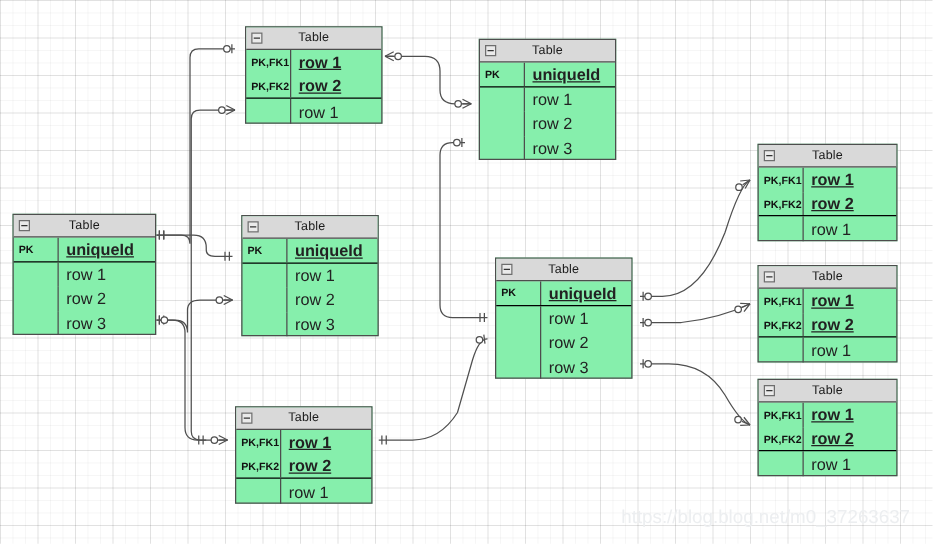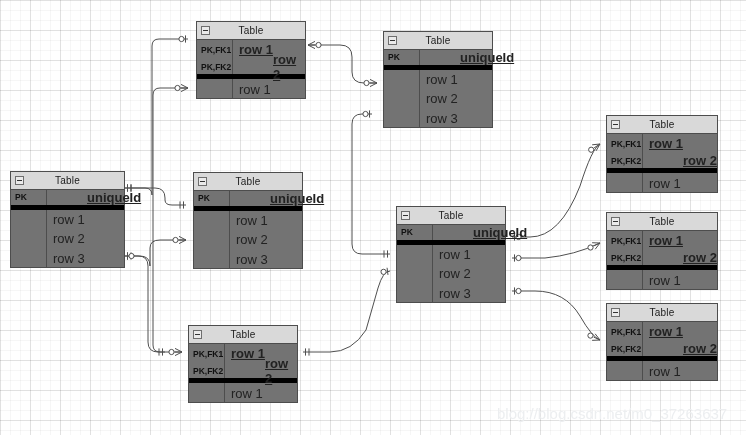--- a/index.html
+++ b/index.html
@@ -16,21 +16,21 @@
       linear-gradient(to right, rgba(0,0,0,0.035) 1px, transparent 1px),
       linear-gradient(to bottom, rgba(0,0,0,0.035) 1px, transparent 1px),
       linear-gradient(to right, rgba(0,0,0,0.085) 1px, transparent 1px),
       linear-gradient(to bottom, rgba(0,0,0,0.085) 1px, transparent 1px);
     background-size:10px 10px,10px 10px,30px 30px,30px 30px;
     background-position:0 0,0 0,0 0,0 0;
   }
   #wires{position:absolute;left:0;top:0;width:746px;height:435px;pointer-events:none;}
   .ent{
     position:absolute;
-    background:#737373;
+    background:#86efac;
     border:1px solid #4d4d4d;
     box-sizing:border-box;
     font-size:9.5px;
     color:#1a1a1a;
   }
   .ent .hdr{
     height:18px;
     background:#d9d9d9;
     border-bottom:1px solid #4d4d4d;
     display:flex;align-items:center;
@@ -65,21 +65,21 @@
     box-sizing:border-box;
     padding-left:4px;
     font-size:8.5px;font-weight:bold;
     color:#111;
     align-self:stretch;display:flex;align-items:center;
   }
   .ent .r .v{
     flex:1;padding-left:6px;font-size:13px;color:#222;
   }
   .ent .r.pk .v{font-weight:bold;text-decoration:underline;}
-  .ent .sep{border-bottom:5px solid #000000;gap:34px;}
+  .ent .sep{border-bottom:1px solid #000000;}
   .watermark{
     position:absolute;
     font-size:15px;
     color:#eceef0;
     white-space:nowrap;
     font-family:"Liberation Sans", sans-serif;
     letter-spacing:0px;
   }
 </style>
 </head>
@@ -437,13 +437,13 @@
           <div class="v">row 2</div>
         </div>
         <div class="r" style="height: 19.6667px;">
           <div class="k"></div>
           <div class="v">row 1</div>
         </div>
       </div>
     </div>
   </div>
 
-<div class="watermark" style="left: 497px; top: 405px; color: rgb(236, 238, 240);">blog://blog.csdn.net/m0_37263637</div>
+<div class="watermark" style="left: 497px; top: 405px; color: rgb(236, 238, 240);">https://blog.blog.net/m0_37263637</div>
 
 </body></html>

